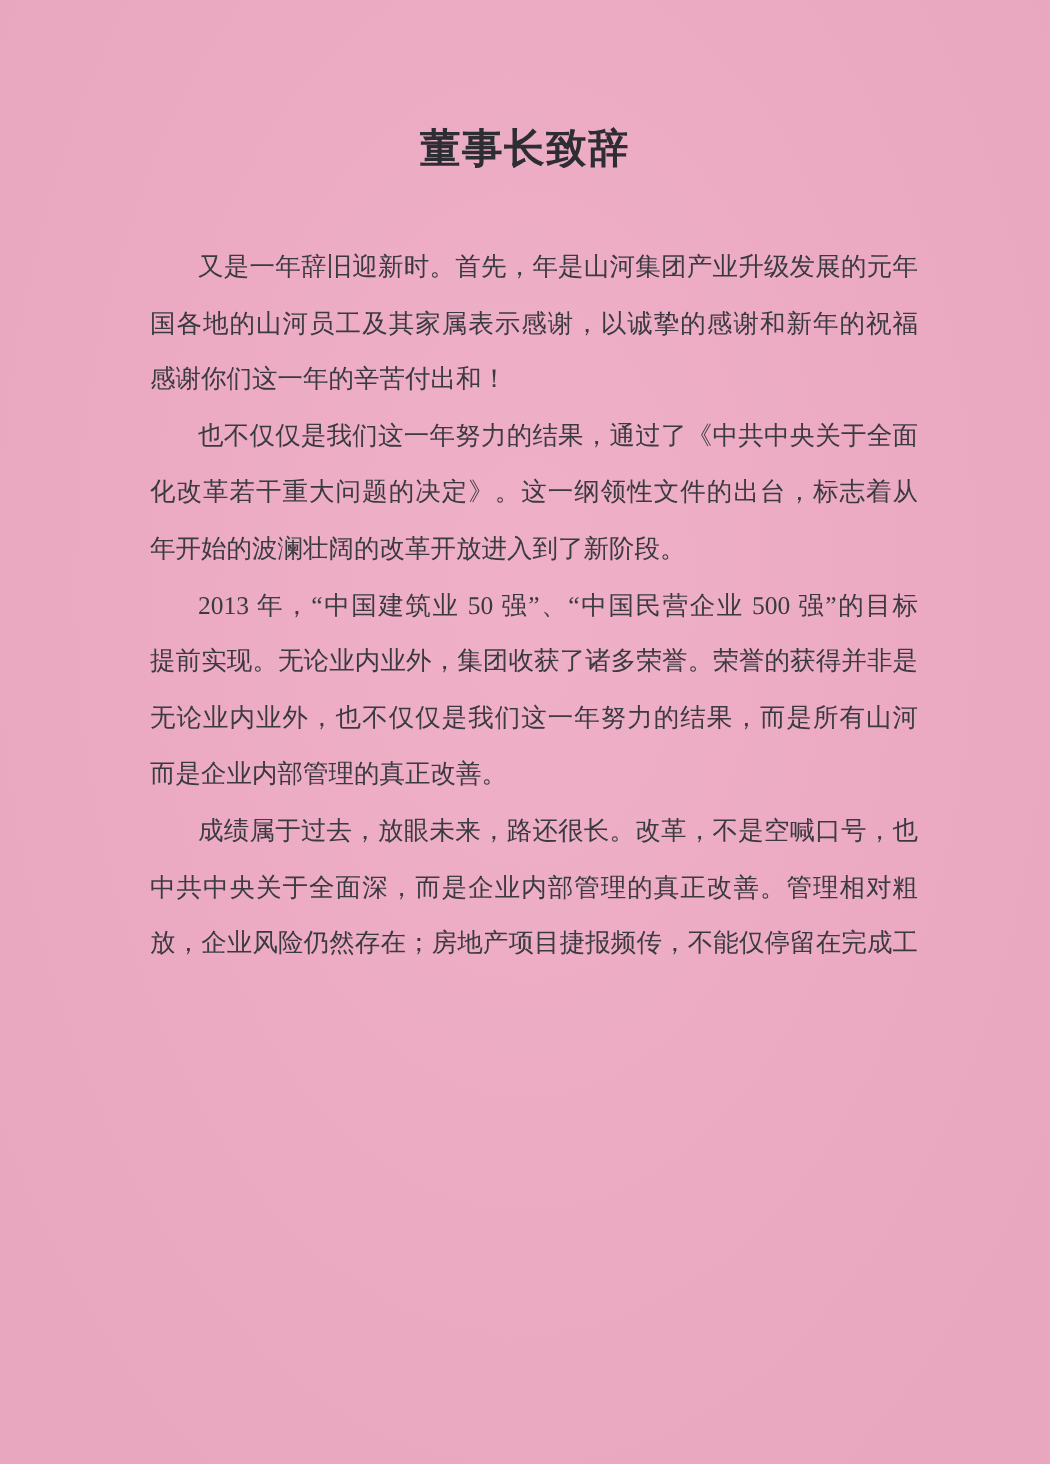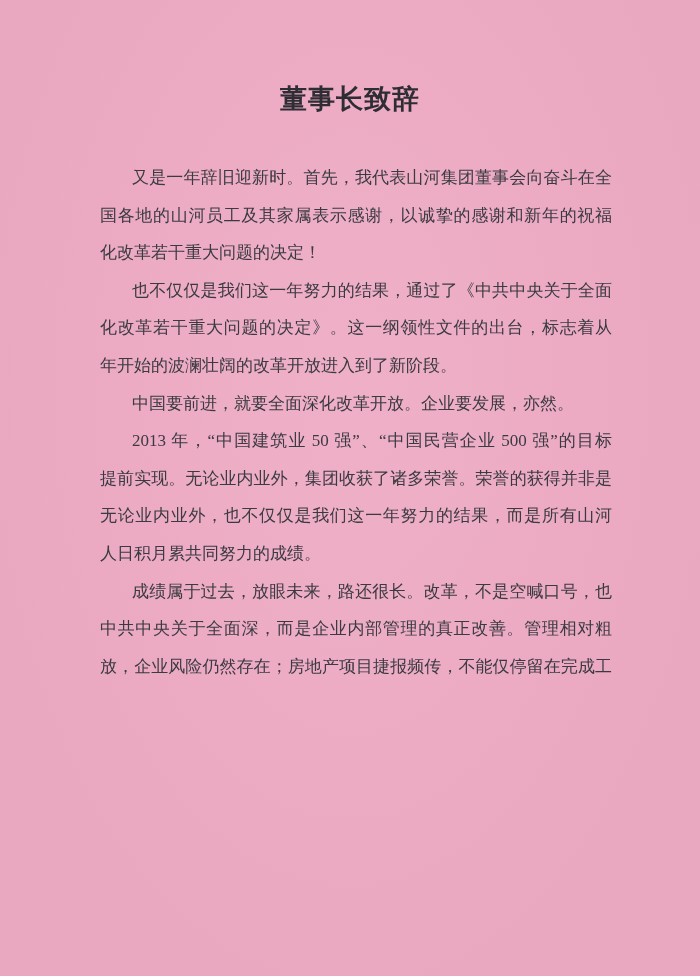--- a/index.html
+++ b/index.html
@@ -47,41 +47,38 @@
 </head>
 <body>
 
 <div class="page">
 
   <h1 class="doc-title">董事长致辞</h1>
 
   <div class="content">
 
     <div class="para">
-      <div class="line ind">又是一年辞旧迎新时。首先，我代表山河集团董事会向奋斗在全</div>
+      <div class="line ind">又是一年辞旧迎新时。首先，年是山河集团产业升级发展的元年</div>
       <div class="line">国各地的山河员工及其家属表示感谢，以诚挚的感谢和新年的祝福</div>
-      <div class="line end">化改革若干重大问题的决定！</div>
+      <div class="line end">感谢你们这一年的辛苦付出和！</div>
     </div>
 
     <div class="para">
       <div class="line ind">也不仅仅是我们这一年努力的结果，通过了《中共中央关于全面深</div>
       <div class="line">化改革若干重大问题的决定》。这一纲领性文件的出台，标志着从 1978</div>
       <div class="line end">年开始的波澜壮阔的改革开放进入到了新阶段。</div>
     </div>
 
-    <div class="para">
-      <div class="line ind end">中国要前进，就要全面深化改革开放。企业要发展，亦然。</div>
-    </div>
 
 
     <div class="para">
       <div class="line ind">2013 年，“中国建筑业 50 强”、“中国民营企业 500 强”的目标</div>
       <div class="line">提前实现。无论业内业外，集团收获了诸多荣誉。荣誉的获得并非是</div>
       <div class="line">无论业内业外，也不仅仅是我们这一年努力的结果，而是所有山河</div>
-      <div class="line end">人日积月累共同努力的成绩。</div>
+      <div class="line end">而是企业内部管理的真正改善。</div>
     </div>
 
     <div class="para">
       <div class="line ind">成绩属于过去，放眼未来，路还很长。改革，不是空喊口号，也</div>
       <div class="line">中共中央关于全面深，而是企业内部管理的真正改善。管理相对粗</div>
       <div class="line">放，企业风险仍然存在；房地产项目捷报频传，不能仅停留在完成工程</div>
     </div>
 
   </div>
 </div>

